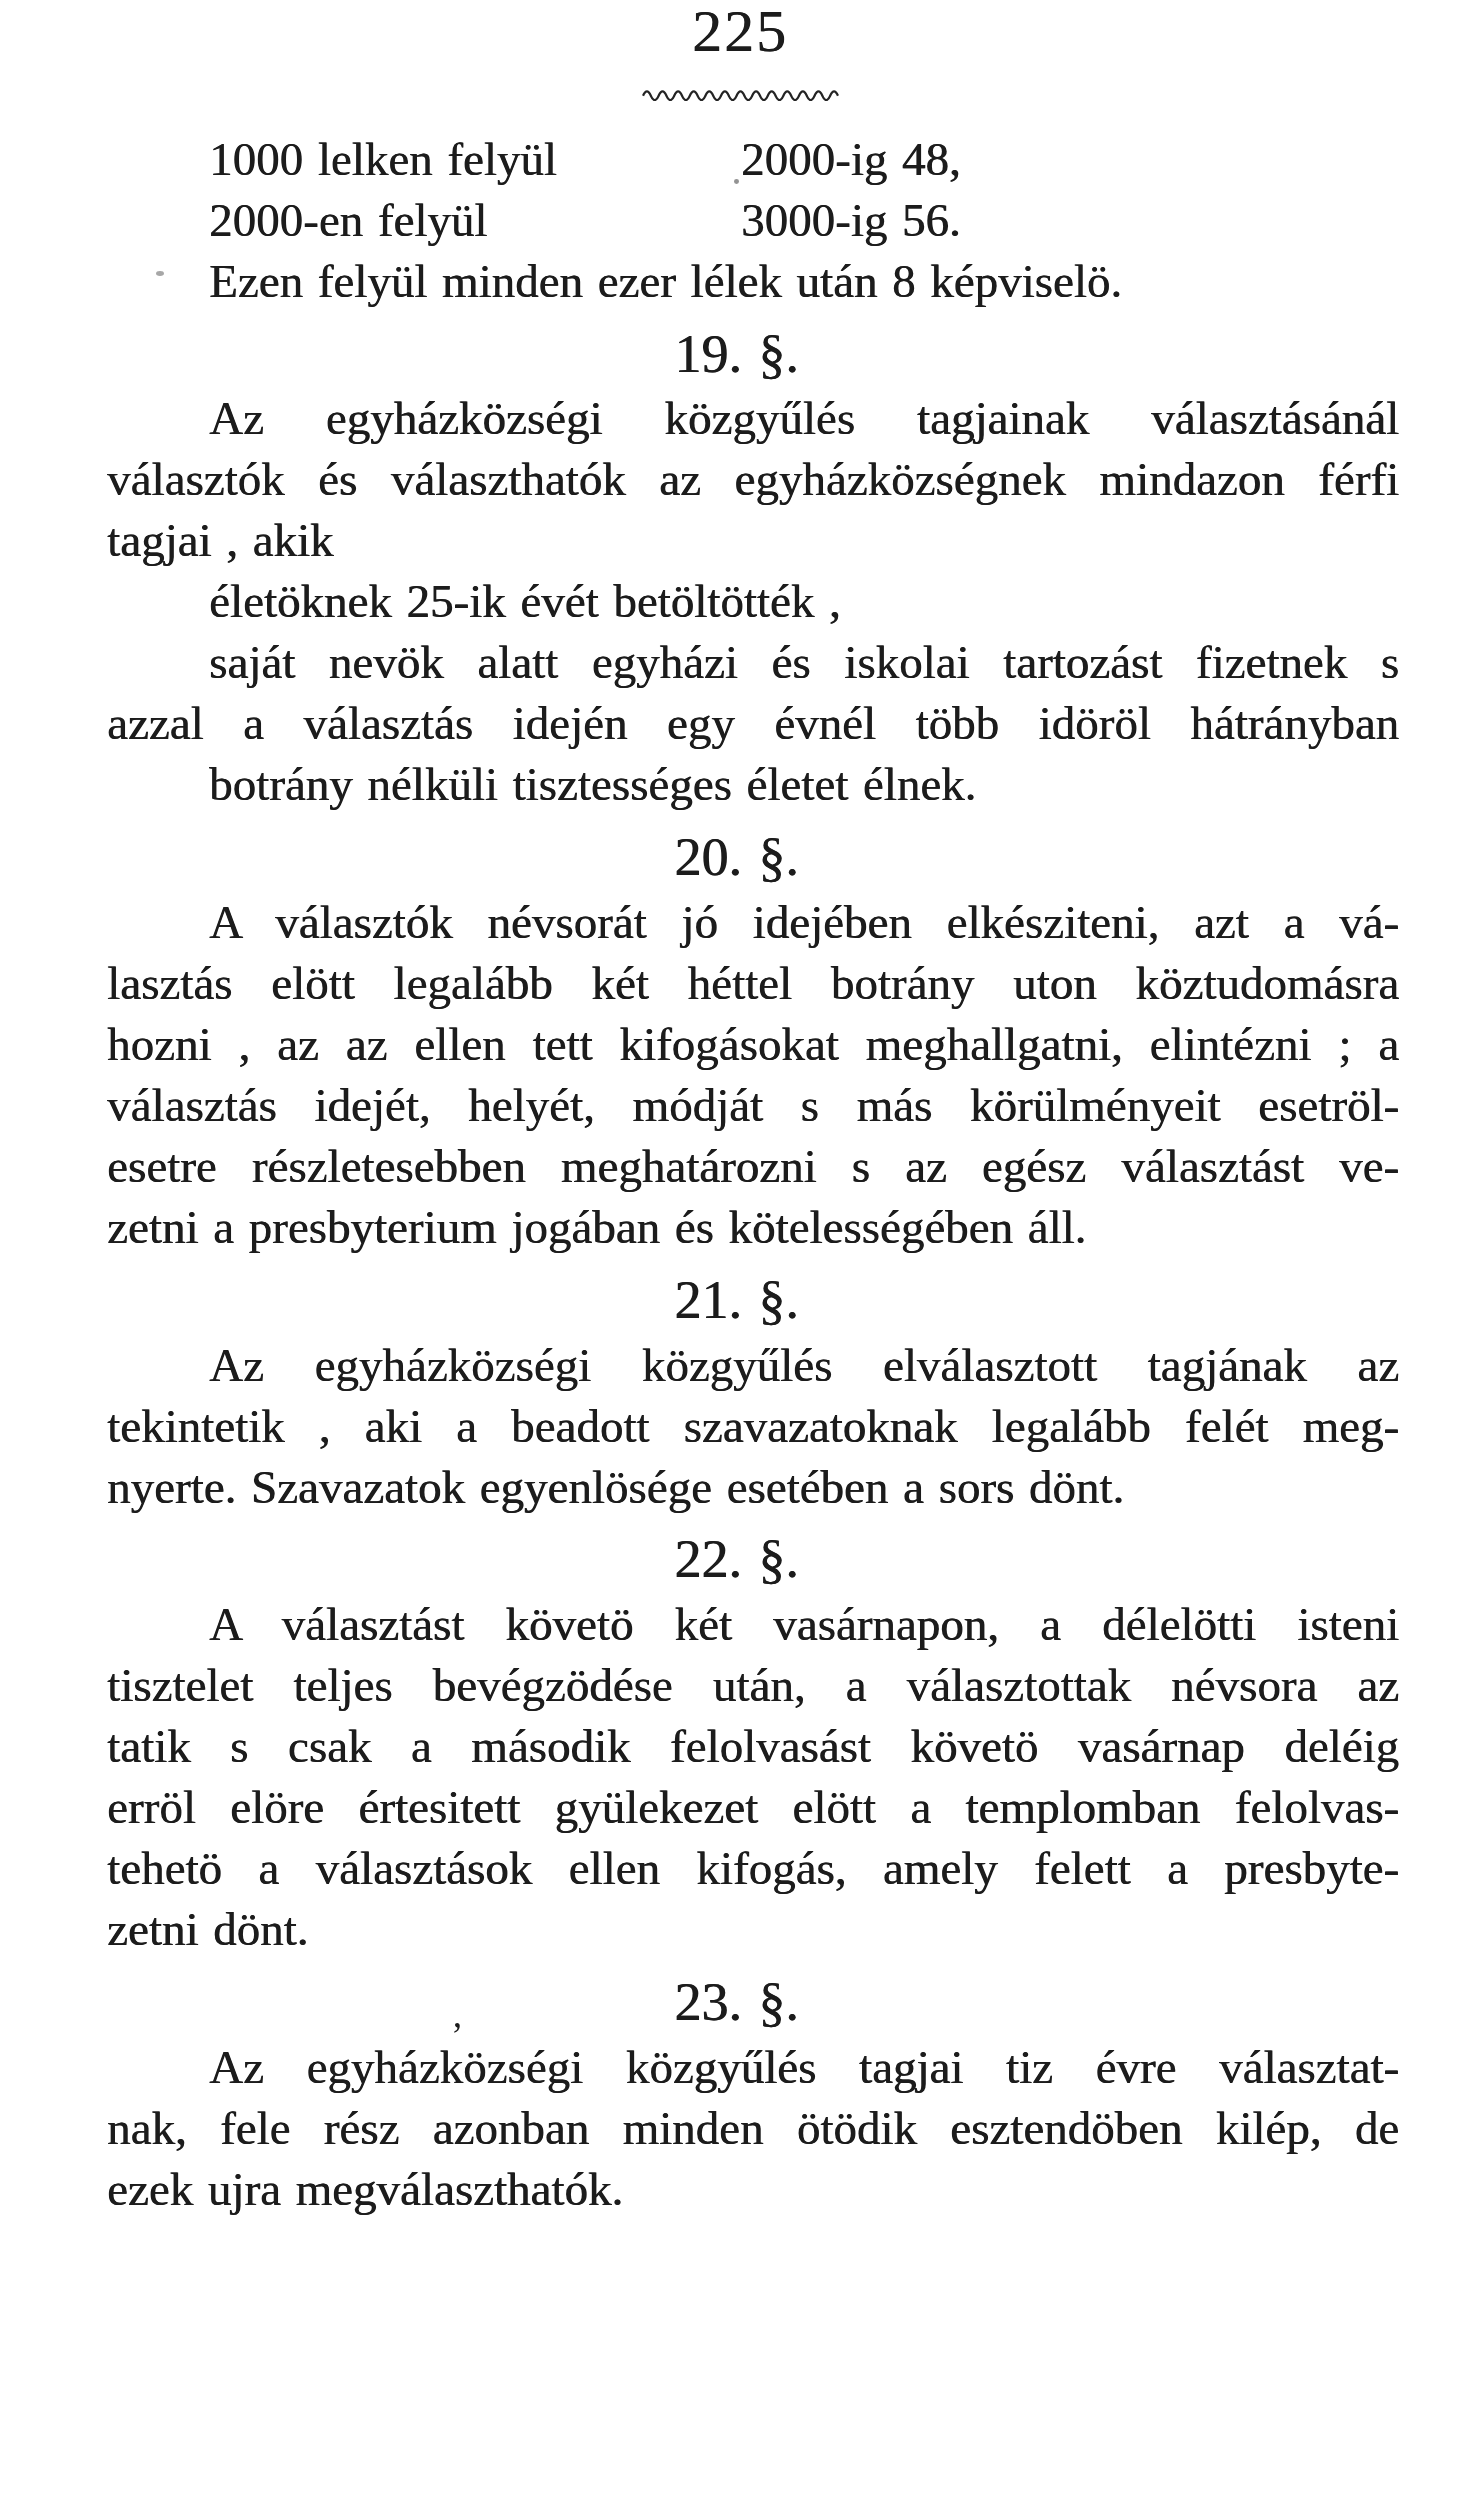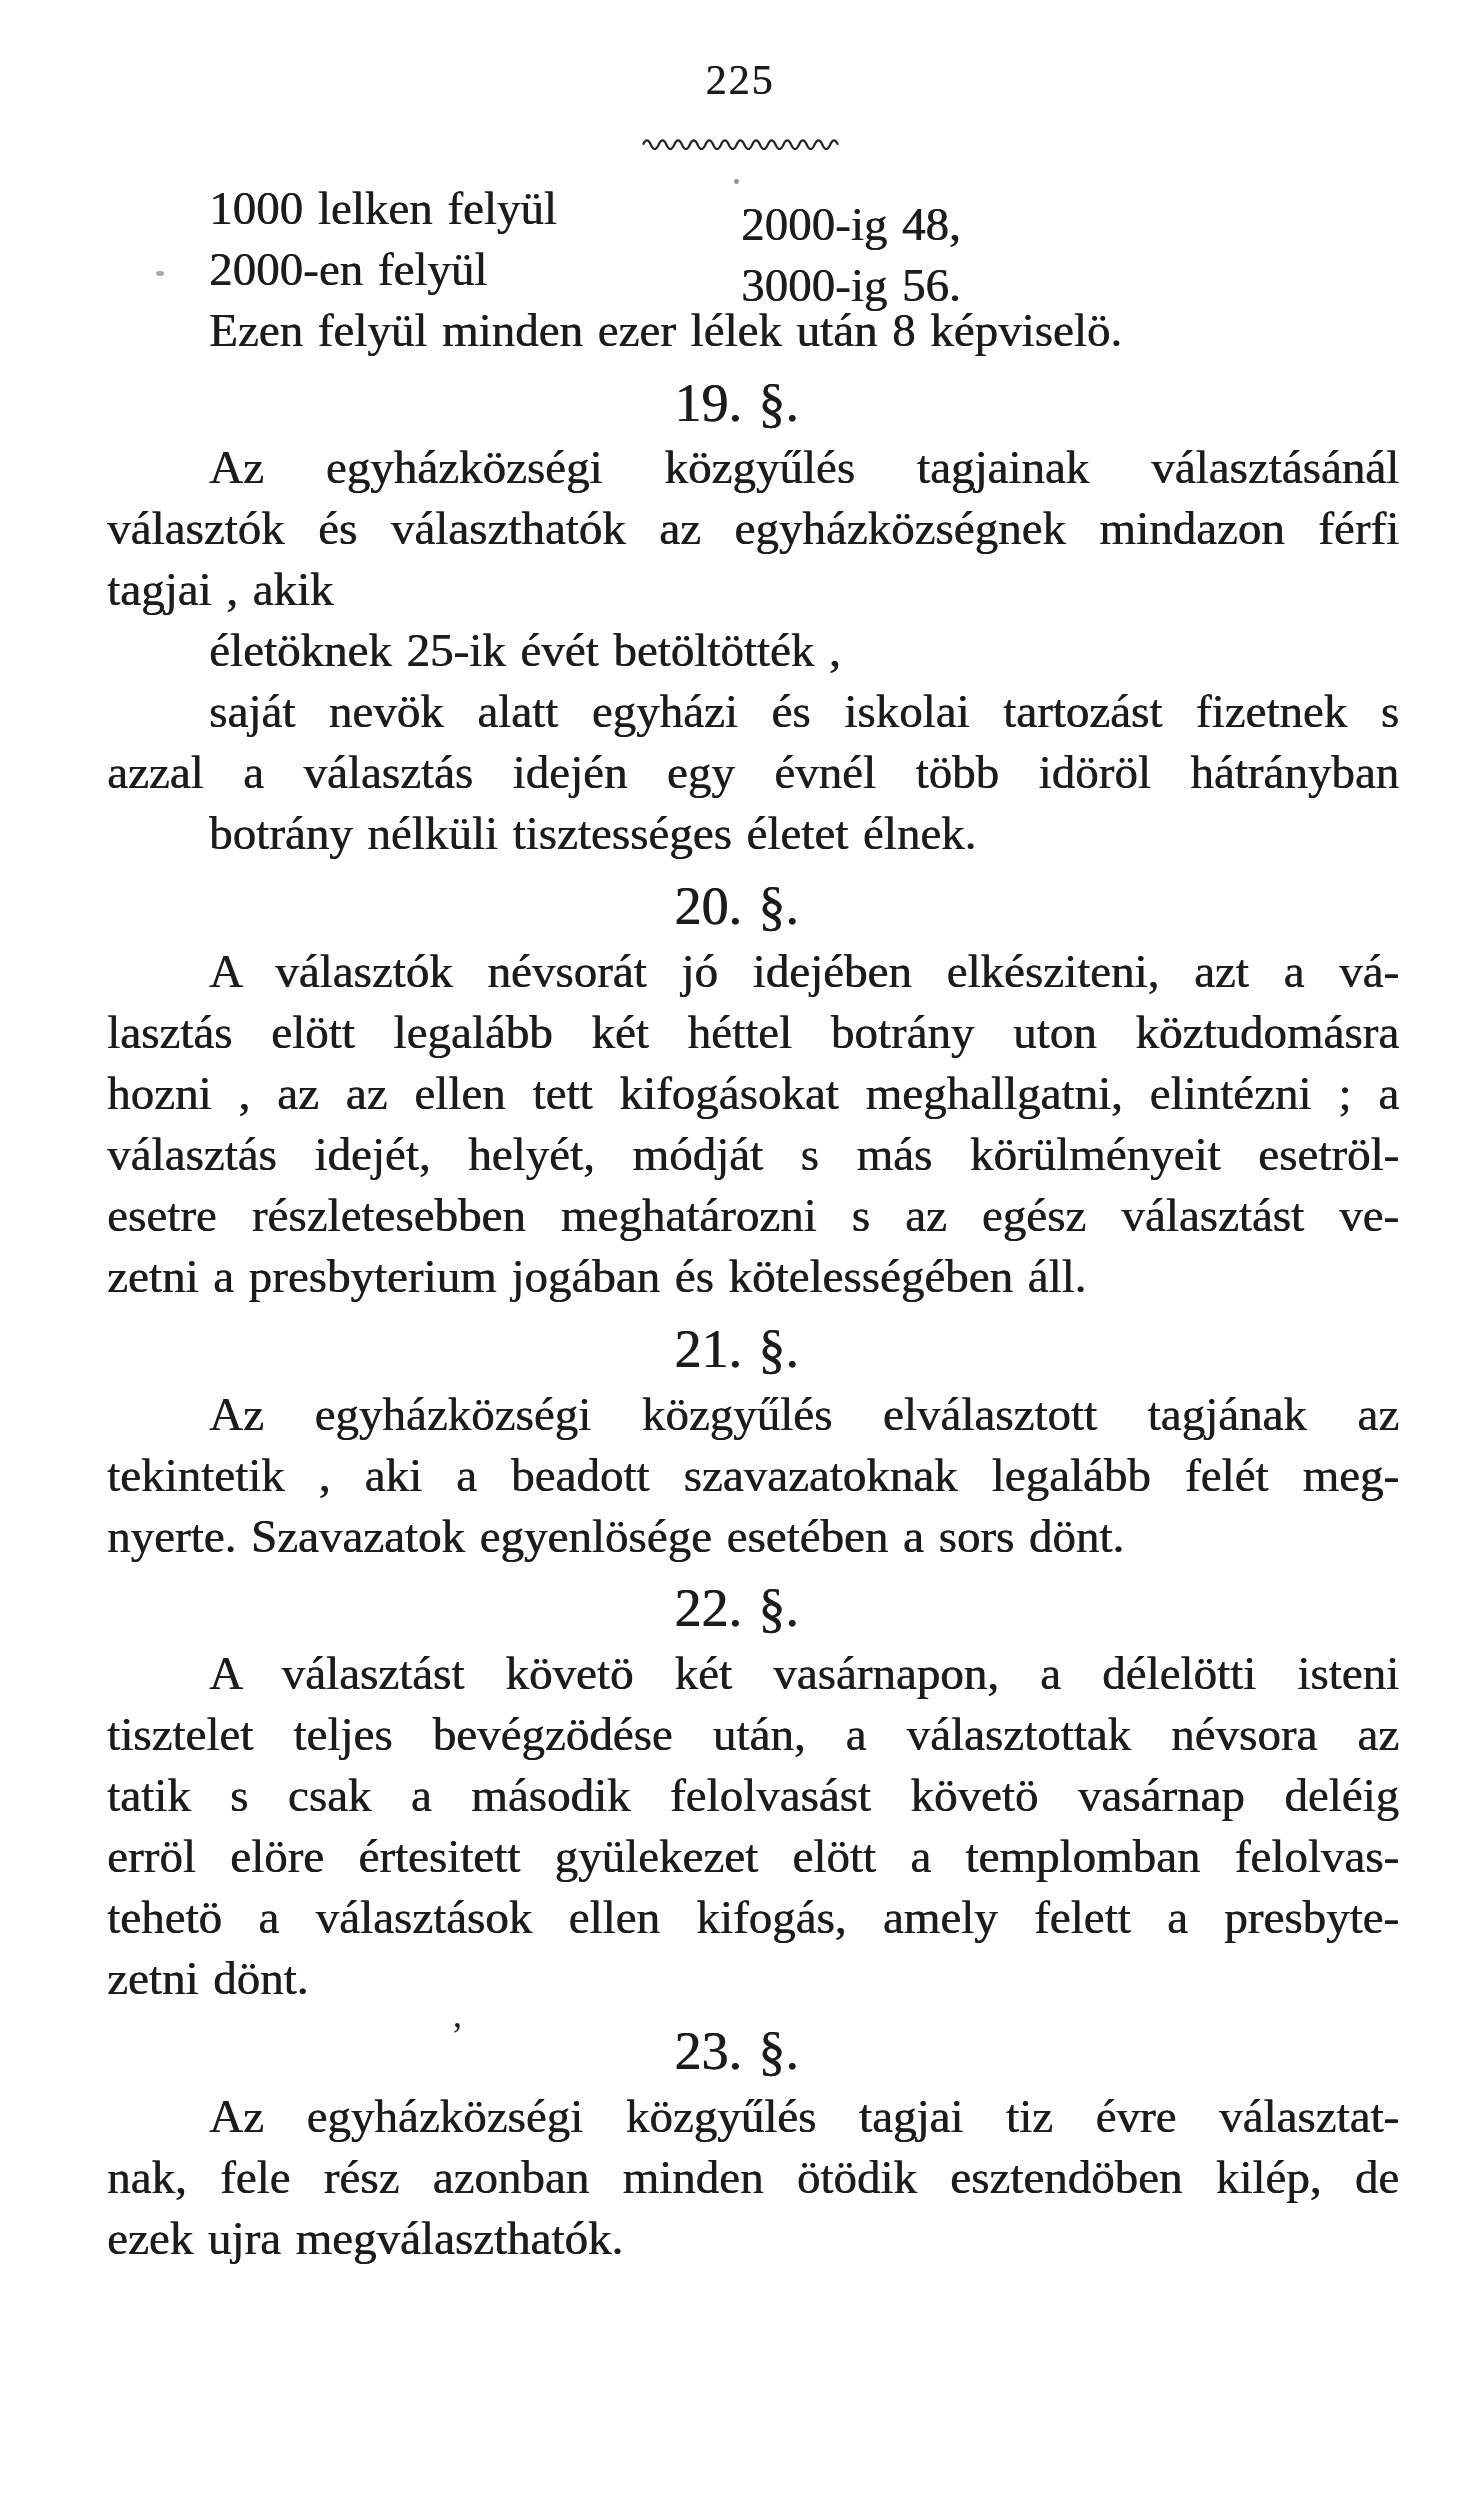--- a/index.html
+++ b/index.html
@@ -9,39 +9,38 @@
     width:1480px; height:2512px;
     margin:0 auto;
     background:#ffffff;
     color:#1c1c1c;
     font-family:"Liberation Serif","DejaVu Serif",serif;
     font-size:47px;
     text-shadow:0.6px 0 0 currentColor;
     overflow:hidden;
   }
   .pagenum {
-    padding-top:49px;
     text-align:center;
-    font-size:42px;
+    font-size:60px;
     line-height:62px;
     letter-spacing:2px;
   }
   .wavy-wrap { text-align:center; margin-top:23.4px; height:19.5px; line-height:0; }
   .content {
     position:relative;
     margin-left:107px;
     margin-top:24px;
     width:1292px;
   }
   .ln { line-height:61px; white-space:nowrap; }
   .wrapln { line-height:61px; }
   .j { text-align:justify; text-align-last:justify; white-space:normal; }
   .ind { text-indent:102px; }
   .tbl-row { position:relative; line-height:61px; }
-  .tbl-c2 { position:absolute; left:532px; top:16px; }
+  .tbl-c2 { position:absolute; left:532px; top:0; }
   .sec-h {
     text-align:center;
     padding-right:33px;
     font-size:54px;
     line-height:61px;
     margin:11.7px 0 3.9px 0;
   }
   .word-sp { word-spacing:2.9px; }
   .speck { position:absolute; background:#8a8a8a; border-radius:50%; opacity:.75; }
   .speck-a { left:156px; top:271px; width:7.8px; height:4.9px; }

